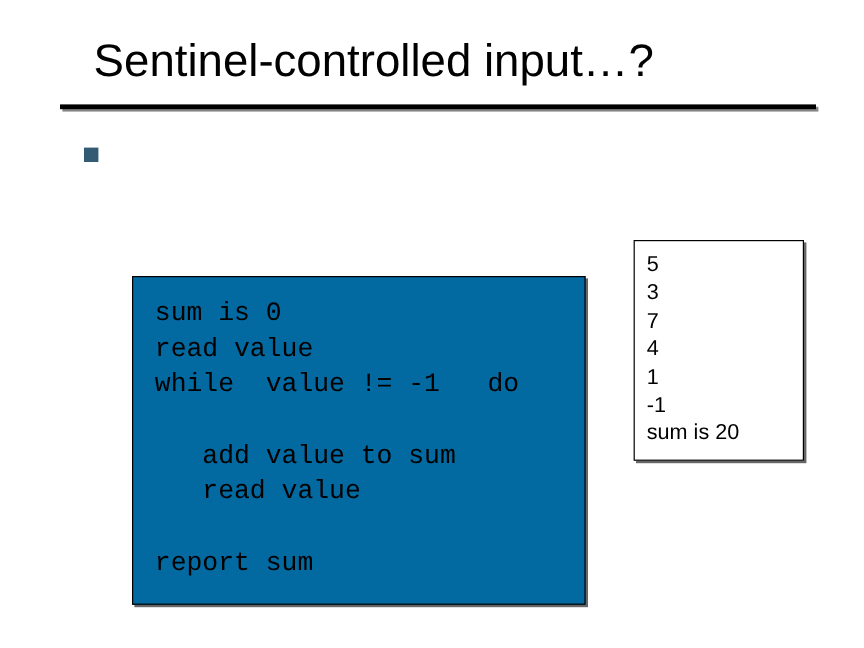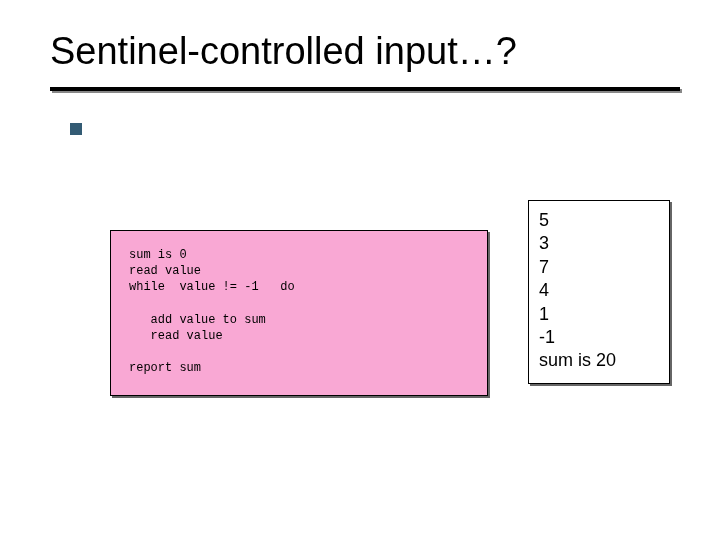--- a/index.html
+++ b/index.html
@@ -18,20 +18,21 @@
     box-sizing: border-box;
   }
   .title-wrap {
     padding: 30px 40px 6px 50px;
   }
   .title {
     font-size: 38px;
     font-weight: 400;
     letter-spacing: 0px;
     font-family: Verdana, Geneva, sans-serif;
+    margin-left: 28px;
   }
   .rule {
     margin: 8px 40px 0 50px;
     height: 4px;
     background: #000;
     box-shadow: 2px 2px 0 #888;
   }
   .body {
     padding: 24px 40px 0 70px;
   }
@@ -50,24 +51,24 @@
   .bullet-text {
     font-size: 24px;
   }
   .code-box {
     position: absolute;
     left: 110px;
     top: 230px;
     width: 340px;
     border: 1.5px solid #000;
     box-shadow: 2px 2px 0 #666;
-    background: #f9a8d4;
+    background: #0369a1;
     padding: 16px 18px 18px 18px;
     font-family: "Courier New", Courier, monospace;
-    font-size: 12px;
+    font-size: 22px;
     line-height: 1.35;
     white-space: pre;
   }
   .output-box {
     position: absolute;
     right: 50px;
     top: 200px;
     width: 120px;
     border: 1.5px solid #000;
     box-shadow: 2px 2px 0 #666;

